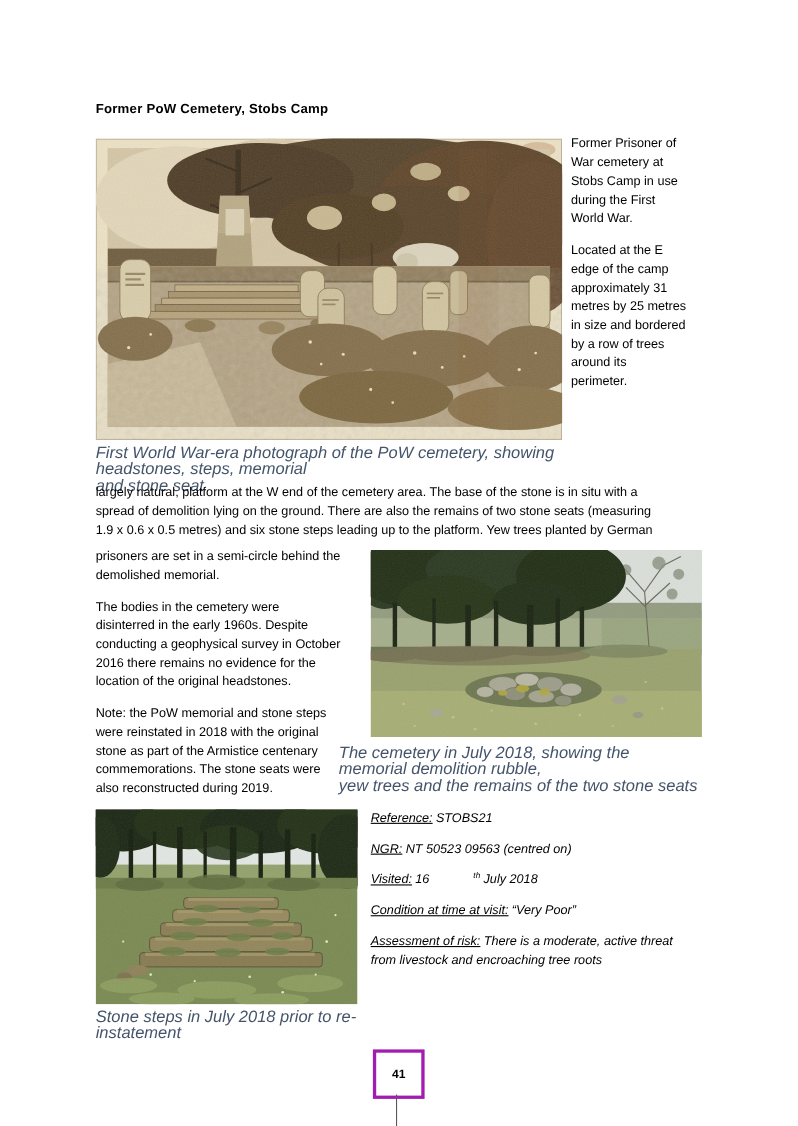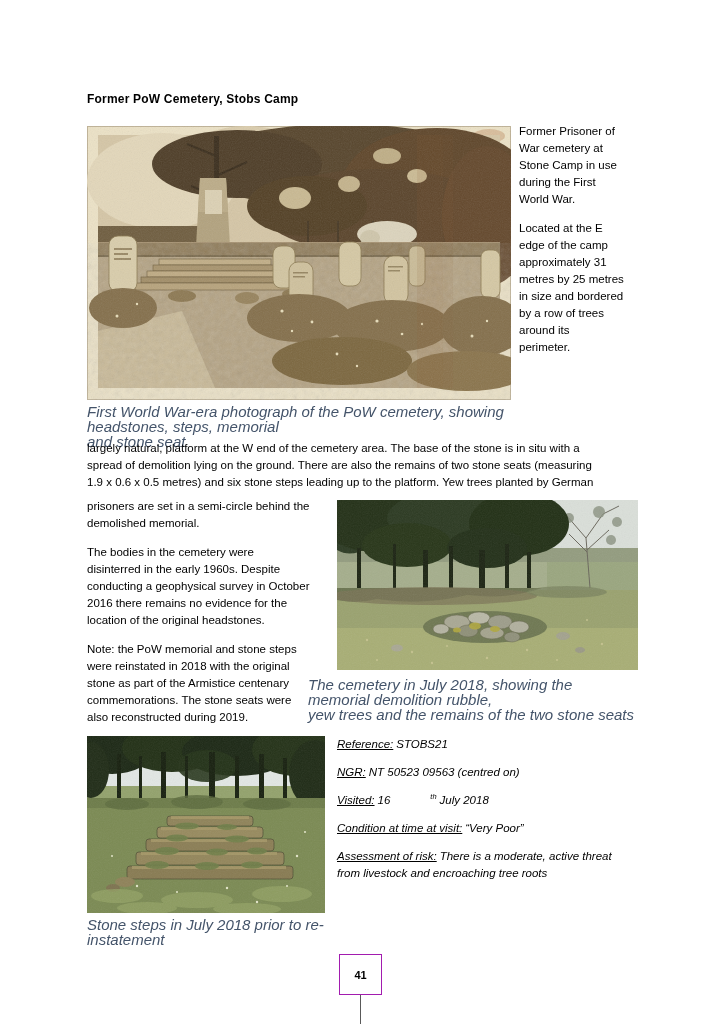--- a/index.html
+++ b/index.html
@@ -24,21 +24,21 @@
   .cap3{left:87px;top:917px;width:260px;}
   .photo{display:block;}
   .photo1{left:87px;top:126px;}
   .photo2{left:337px;top:500px;}
   .photo3{left:87px;top:736px;}
   .details{left:337px;top:736px;width:312px;font-size:11.5px;line-height:17px;font-style:italic;}
   .dline{margin-bottom:11px;}
   .dlabel{text-decoration:underline;}
   .dval{margin-left:3px;}
   sup.th{font-size:7.5px;vertical-align:super;line-height:0;padding-left:40px;}
-  .pagebox{left:339px;top:954px;width:41px;height:39px;border:1px solid #a21caf;
+  .pagebox{left:339px;top:954px;width:41px;height:39px;border:3px solid #a21caf;
     display:flex;align-items:center;justify-content:center;font-size:11px;font-weight:bold;}
   .pageline{left:360px;top:995px;width:1px;height:29px;background:#595959;}
 </style>
 </head>
 <body>
 
 <div id="page">
 
   <h1 class="abs title">Former PoW Cemetery, Stobs Camp</h1>
 
@@ -144,21 +144,21 @@
     <rect x="356" y="9" width="10" height="253" fill="#8a5e34" opacity="0.08"></rect>
     <rect x="11" y="9" width="402" height="253" filter="url(#g1)" opacity="0.14"></rect>
   </svg>
 
   <p class="abs caption cap1 lines">First World War-era photograph of the PoW cemetery, showing headstones, steps, memorial
 and stone seat</p>
 
   <div class="abs sidecol body-text">
     <p class="lines">Former Prisoner of
 War cemetery at
-Stone Camp in use
+Stobs Camp in use
 during the First
 World War.</p>
     <p class="lines">Located at the E
 edge of the camp
 approximately 31
 metres by 25 metres
 in size and bordered
 by a row of trees
 around its
 perimeter.</p>

